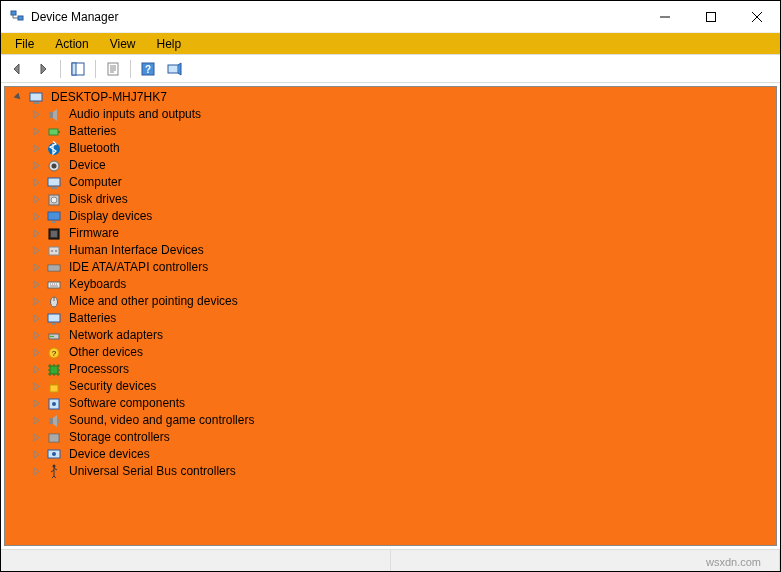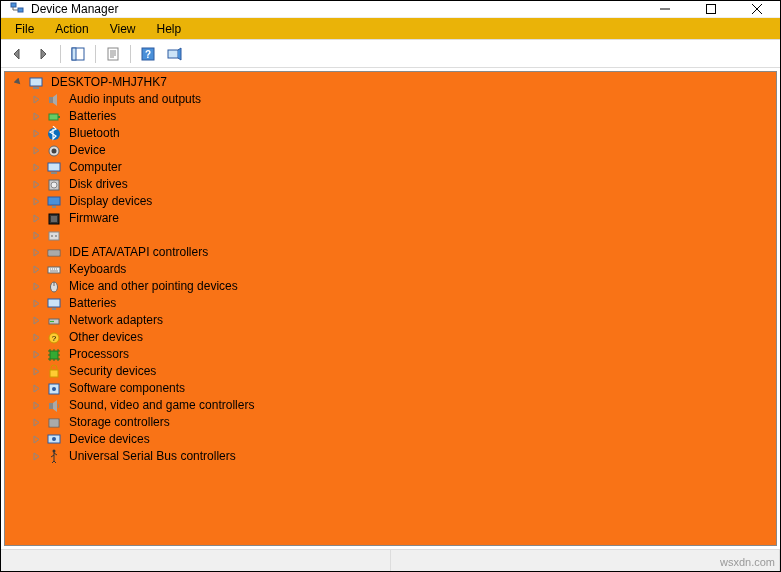--- a/index.html
+++ b/index.html
@@ -8,21 +8,21 @@
   font-size: 12px;
   background: #fff;
   width: 781px;
   height: 572px;
   border: 1px solid #000;
   display: flex;
   flex-direction: column;
   overflow: hidden;
 }
 .titlebar {
-  height: 17px;
+  height: 32px;
   display: flex;
   align-items: center;
   padding: 0 0 0 8px;
   background: #fff;
   border-bottom: 1px solid #eee;
 }
 .titlebar .app-icon {
   width: 16px; height: 16px;
   margin-right: 6px;
   display: flex; align-items: center; justify-content: center;
@@ -102,21 +102,21 @@
   background: #f0f0f0;
   display: flex;
 }
 .statusbar .cell {
   flex: 1;
   border-right: 1px solid #ddd;
   padding: 2px 6px;
 }
 .watermark {
   position: absolute;
-  right: 6px;
+  right: 20px;
   bottom: 4px;
   font-size: 11px;
   color: #999;
   margin-left: 33px;
 }
 svg { display: block; }
 </style>
 </head>
 <body>
 
@@ -329,20 +329,21 @@
               <path d="M2 1 L7 4.5 L2 8 Z" fill="none" stroke="#888"></path>
             </svg>
           </span>
           <span class="dev-icon">
             <svg width="16" height="16" viewBox="0 0 16 16">
               <rect x="3" y="4" width="10" height="8" fill="#ddd" stroke="#888"></rect>
               <circle cx="6" cy="8" r="1" fill="#888"></circle>
               <circle cx="10" cy="8" r="1" fill="#888"></circle>
             </svg>
           </span>
+          <span class="label">Human Interface Devices</span>
         </div>
         <div class="tree-row">
           <span class="expander">
             <svg width="9" height="9">
               <path d="M2 1 L7 4.5 L2 8 Z" fill="none" stroke="#888"></path>
             </svg>
           </span>
           <span class="dev-icon">
             <svg width="16" height="16" viewBox="0 0 16 16">
               <rect x="2" y="5" width="12" height="6" fill="#ccc" stroke="#666"></rect>

